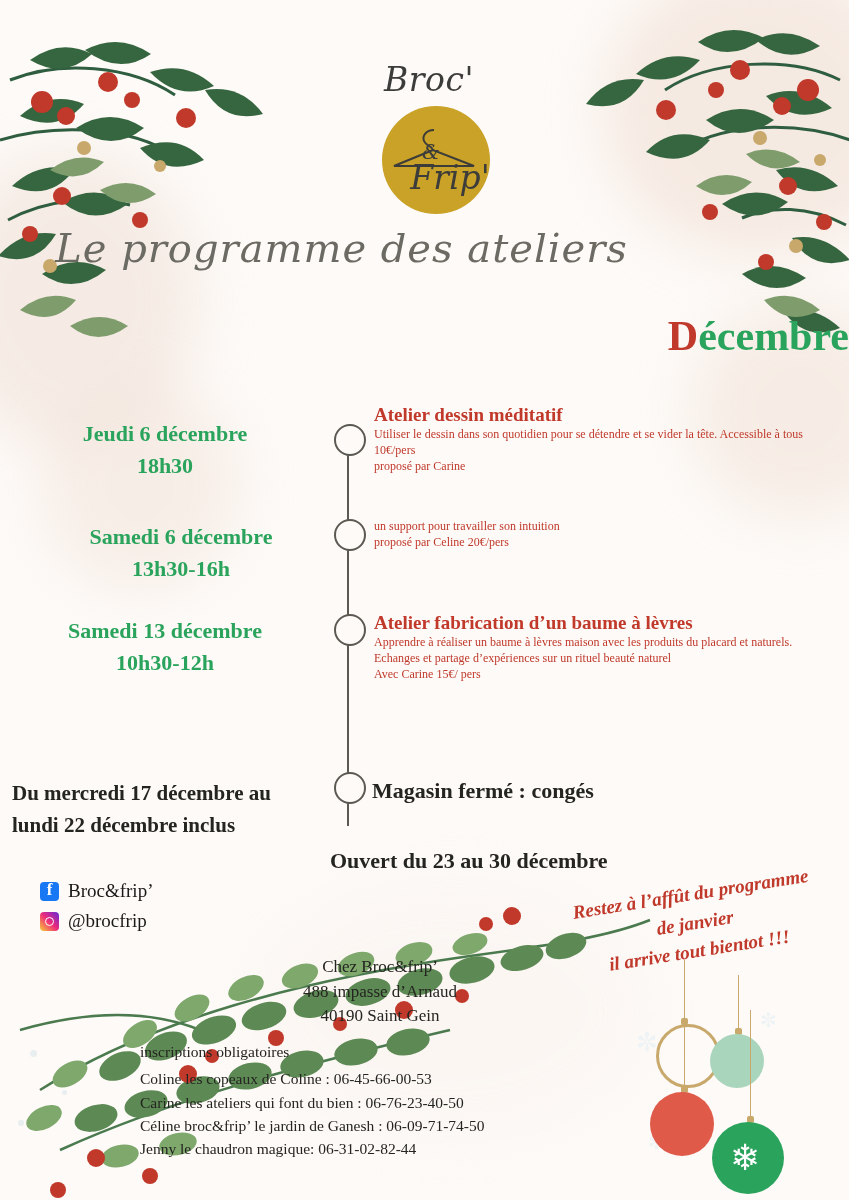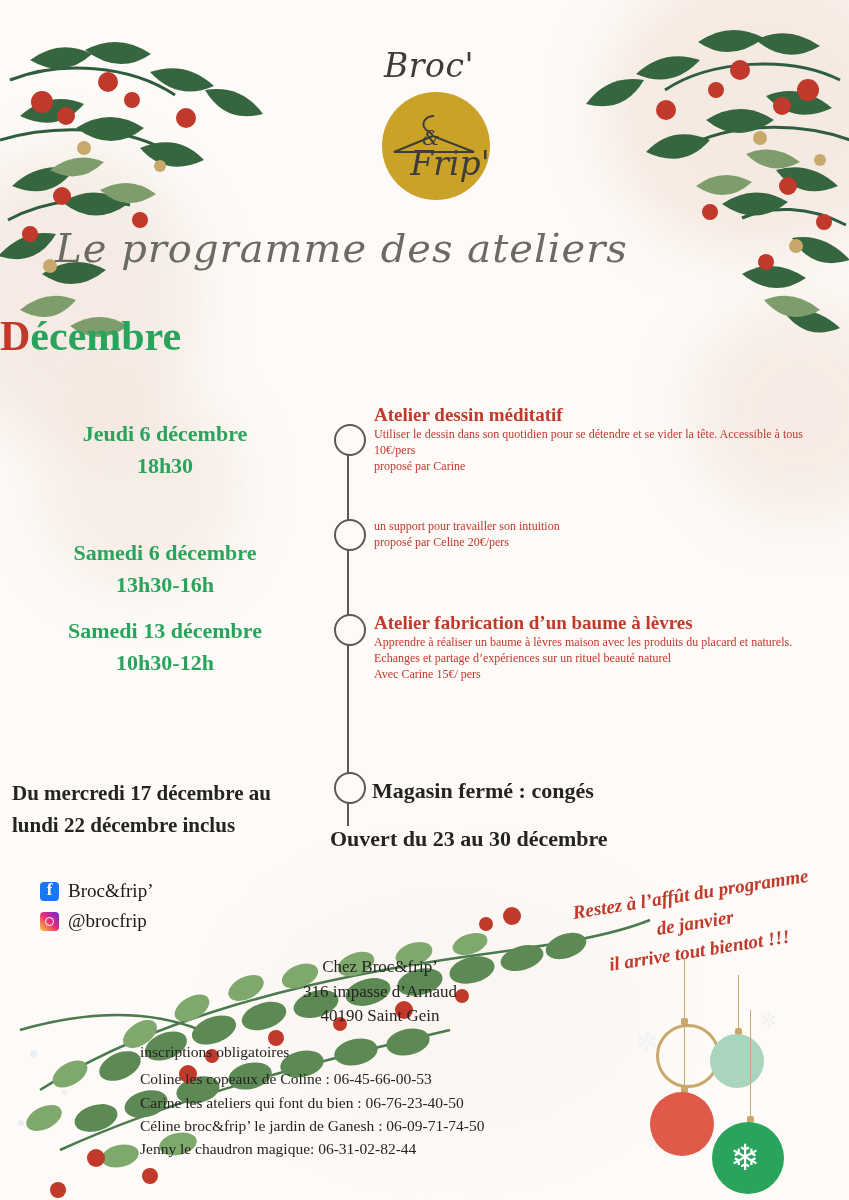--- a/index.html
+++ b/index.html
@@ -31,21 +31,21 @@
   .blob.b3 { left: 40px;   top: 380px; width: 200px; height: 210px; background: #f2e4da; }
   .blob.b4 { left: 690px;  top: 300px; width: 220px; height: 220px; background: #f1e2d7; }
   .blob.b5 { left: 250px;  top: 880px; width: 400px; height: 260px; background: #fbf6f2; opacity:.8; }
 
   
   .deco { position: absolute; pointer-events: none; }
 
   
   .logo-wrap {
     position: absolute;
-    left: 336px; top: 40px;
+    left: 336px; top: 54px;
     width: 180px; height: 160px;
     text-align: center;
   }
   .logo-circle {
     position: absolute;
     left: 46px; top: 52px;
     width: 108px; height: 108px;
     border-radius: 50%;
     background: #c9a227;
   }
@@ -91,21 +91,21 @@
     font-family: "DejaVu Serif", serif;
     font-style: italic;
     font-size: 40px;
     color: #6b6b63;
     letter-spacing: 1px;
   }
   .month {
     position: absolute;
     left: 0; top: 312px;
     width: 849px;
-    text-align: left;
+    text-align: right;
     font-family: "Liberation Serif", serif;
     font-weight: bold;
     font-size: 42px;
   }
   .month .m-d { color: #c0392b; }
   .month .m-rest { color: #2aa45c; }
 
   
   .timeline-line {
     position: absolute;
@@ -169,21 +169,21 @@
     position: absolute;
     left: 372px; top: 778px;
     width: 420px;
     font-family: "Liberation Serif", serif;
     font-weight: bold;
     font-size: 22px;
     color: #242420;
   }
   .open-line {
     position: absolute;
-    left: 330px; top: 826px;
+    left: 330px; top: 848px;
     width: 470px;
     font-family: "Liberation Serif", serif;
     font-weight: bold;
     font-size: 22px;
     color: #242420;
   }
 
   
   .social {
     position: absolute;
@@ -482,21 +482,21 @@
   <div class="timeline-line"></div>
   <div class="node" style="top:424px;"></div>
   <div class="node" style="top:519px;"></div>
   <div class="node" style="top:614px;"></div>
   <div class="node" style="top:772px;"></div>
 
   <div class="date-block" style="left:0px; top:418px;">
     <div>Jeudi 6 décembre</div>
     <div>18h30</div>
   </div>
-  <div class="date-block" style="left:0px; top:521px;margin-top:16px;">
+  <div class="date-block" style="left:16px; top:521px;">
     <div>Samedi 6 décembre</div>
     <div>13h30-16h</div>
   </div>
   <div class="date-block" style="left:0px; top:615px;">
     <div>Samedi 13 décembre</div>
     <div>10h30-12h</div>
   </div>
 
   <div class="ws" style="top:404px;">
     <div class="ws-title">Atelier dessin méditatif</div>
@@ -531,21 +531,21 @@
   </div>
 
   <div class="teaser">
     <div>Restez à l’affût du programme</div>
     <div>de janvier</div>
     <div>il arrive tout bientot !!!</div>
   </div>
 
   <div class="address">
     <div>Chez Broc&amp;frip’</div>
-    <div>316 impasse d’Arnaud</div>
+    <div>488 impasse d’Arnaud</div>
     <div>40190 Saint Gein</div>
   </div>
 
   <div class="contacts">
     <div class="head">inscriptions obligatoires</div>
     <div>Coline les copeaux de Coline : 06-45-66-00-53</div>
     <div>Carine les ateliers qui font du bien : 06-76-23-40-50</div>
     <div>Céline broc&amp;frip’ le jardin de Ganesh : 06-09-71-74-50</div>
     <div>Jenny  le chaudron magique: 06-31-02-82-44</div>
   </div>

